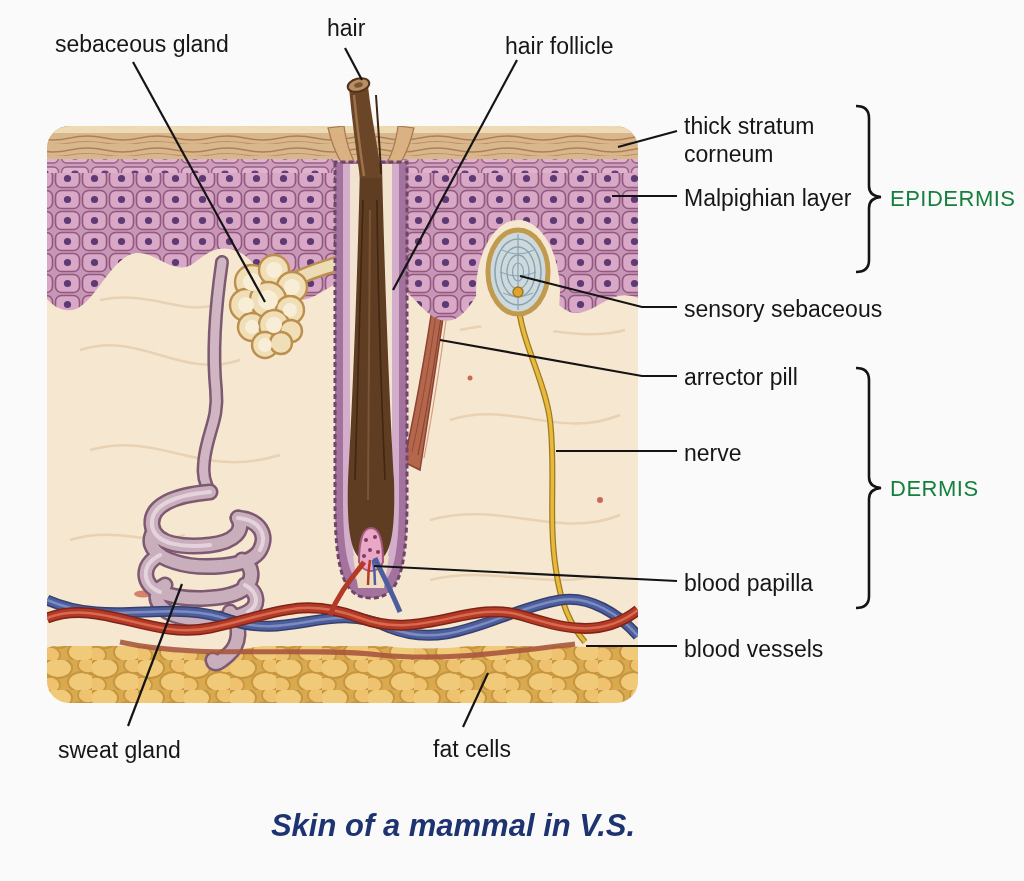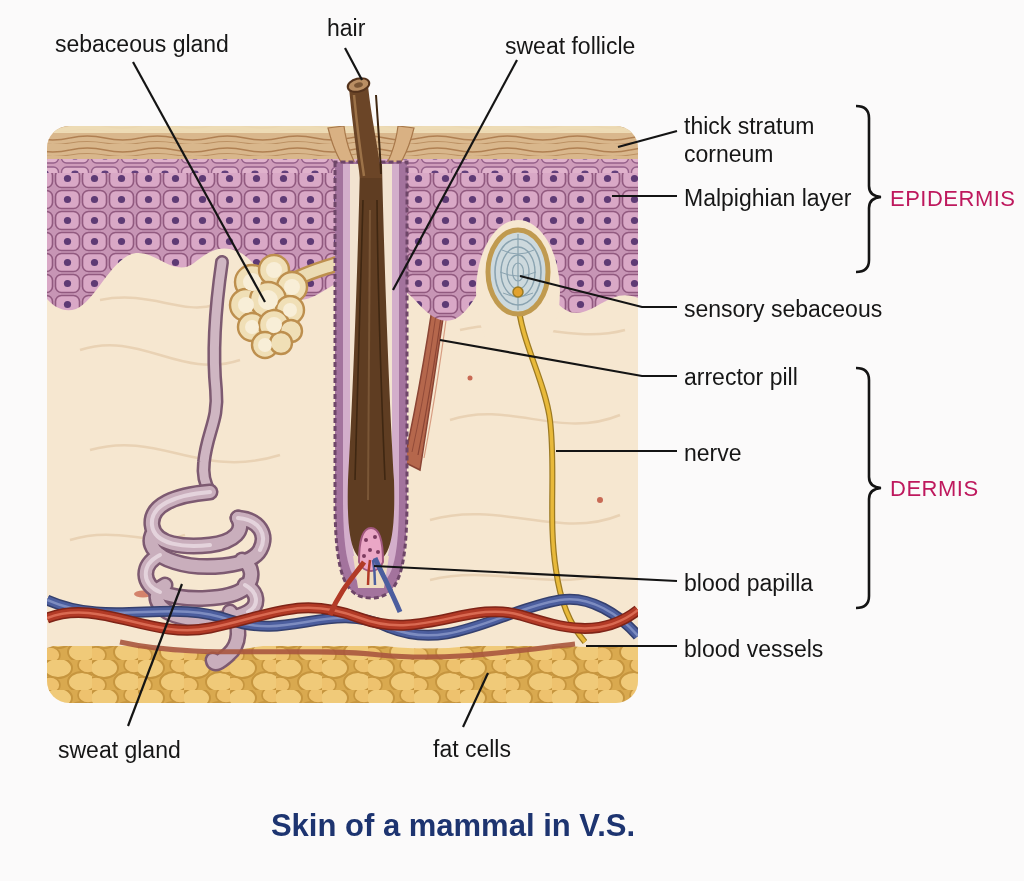--- a/index.html
+++ b/index.html
@@ -14,31 +14,32 @@
     position:absolute;
     font-size:23px;
     line-height:1.22;
     color:#161616;
     white-space:nowrap;
   }
   .label.wrap{white-space:normal;width:152px;}
   .group-label{
     position:absolute;
     font-size:22px;
-    color:#be185d;
+    color:#15803d;
     letter-spacing:0.5px;
     white-space:nowrap;
   }
   .fig-title{
     position:absolute;
     left:0;right:0;top:808px;
     text-align:center;
     font-size:31px;
     font-weight:bold;
     color:#1d3470;
+    font-style:italic;
   }
 </style>
 </head>
 <body>
 
 <div id="stage">
 
 <svg width="1024" height="881" viewBox="0 0 1024 881">
   <defs>
     <clipPath id="blockClip">
@@ -261,21 +262,21 @@
   </g>
 
   <g stroke="#141414" stroke-width="2.6" fill="none">
     <path d="M856,106 Q869,106 869,118 L869,186 Q869,196 881,197 Q869,198 869,208 L869,260 Q869,272 856,272"></path>
     <path d="M856,368 Q869,368 869,380 L869,477 Q869,487 881,488 Q869,489 869,499 L869,596 Q869,608 856,608"></path>
   </g>
 </svg>
 
 <div class="label" style="left:55px;top:30px;">sebaceous gland</div>
 <div class="label" style="left:327px;top:14px;">hair</div>
-<div class="label" style="left:505px;top:32px;">sweat follicle</div>
+<div class="label" style="left:505px;top:32px;">hair follicle</div>
 
 <div class="label wrap" style="left:684px;top:112px;">thick stratum corneum</div>
 <div class="label" style="left:684px;top:184px;">Malpighian layer</div>
 <div class="group-label" style="left:890px;top:186px;">EPIDERMIS</div>
 
 <div class="label" style="left:684px;top:295px;">sensory sebaceous</div>
 <div class="label" style="left:684px;top:363px;">arrector pill</div>
 <div class="label" style="left:684px;top:439px;">nerve</div>
 <div class="group-label" style="left:890px;top:476px;">DERMIS</div>
 

